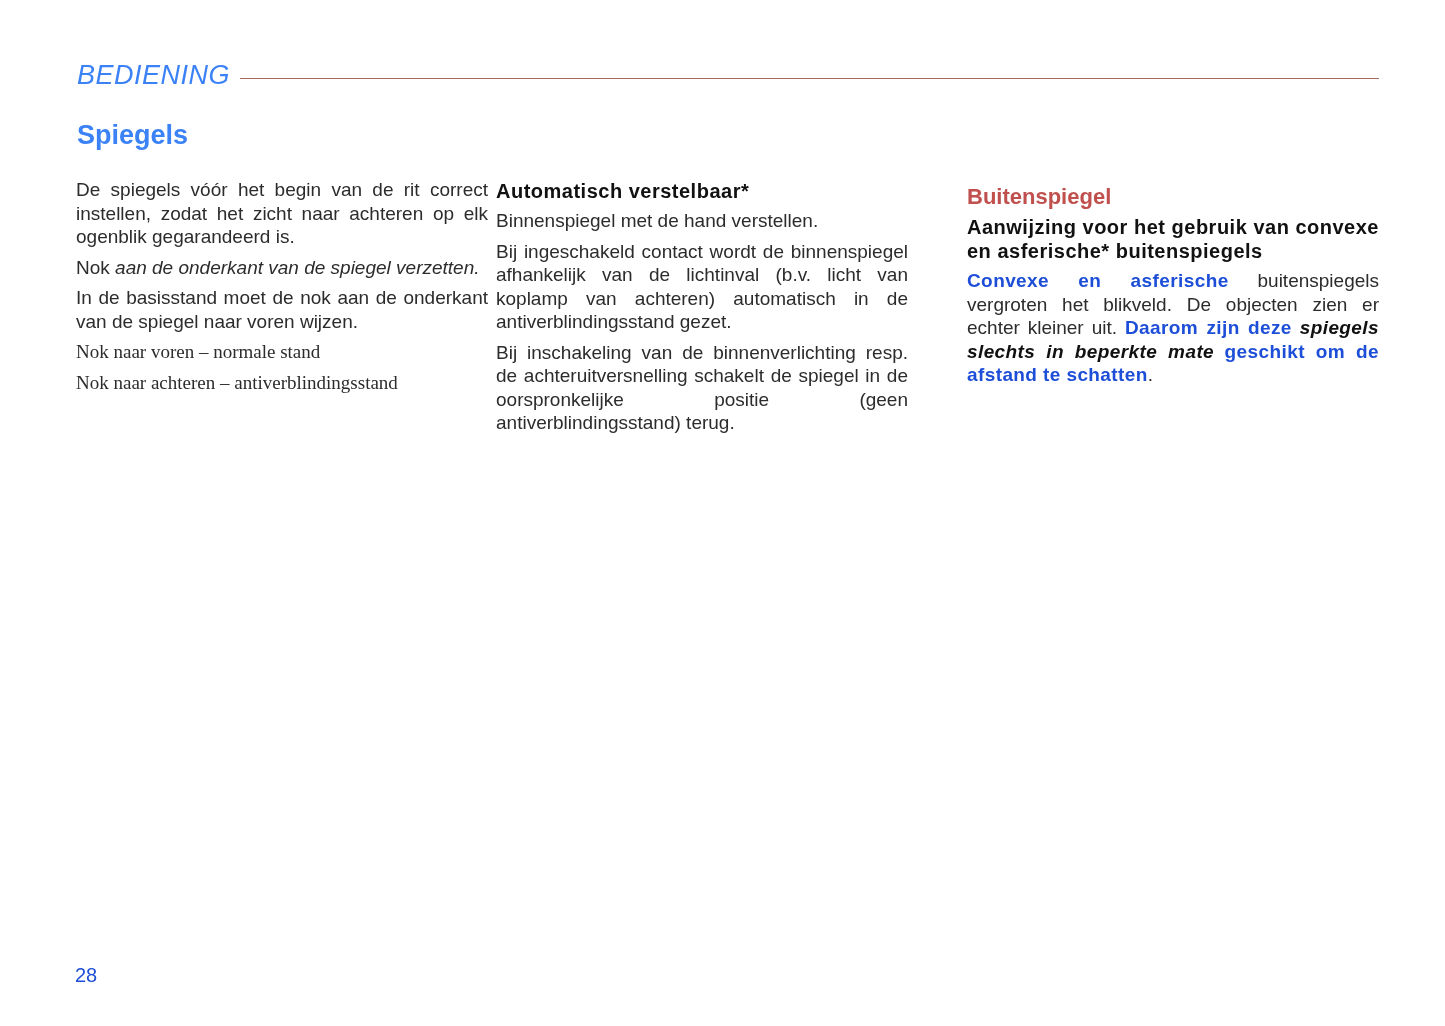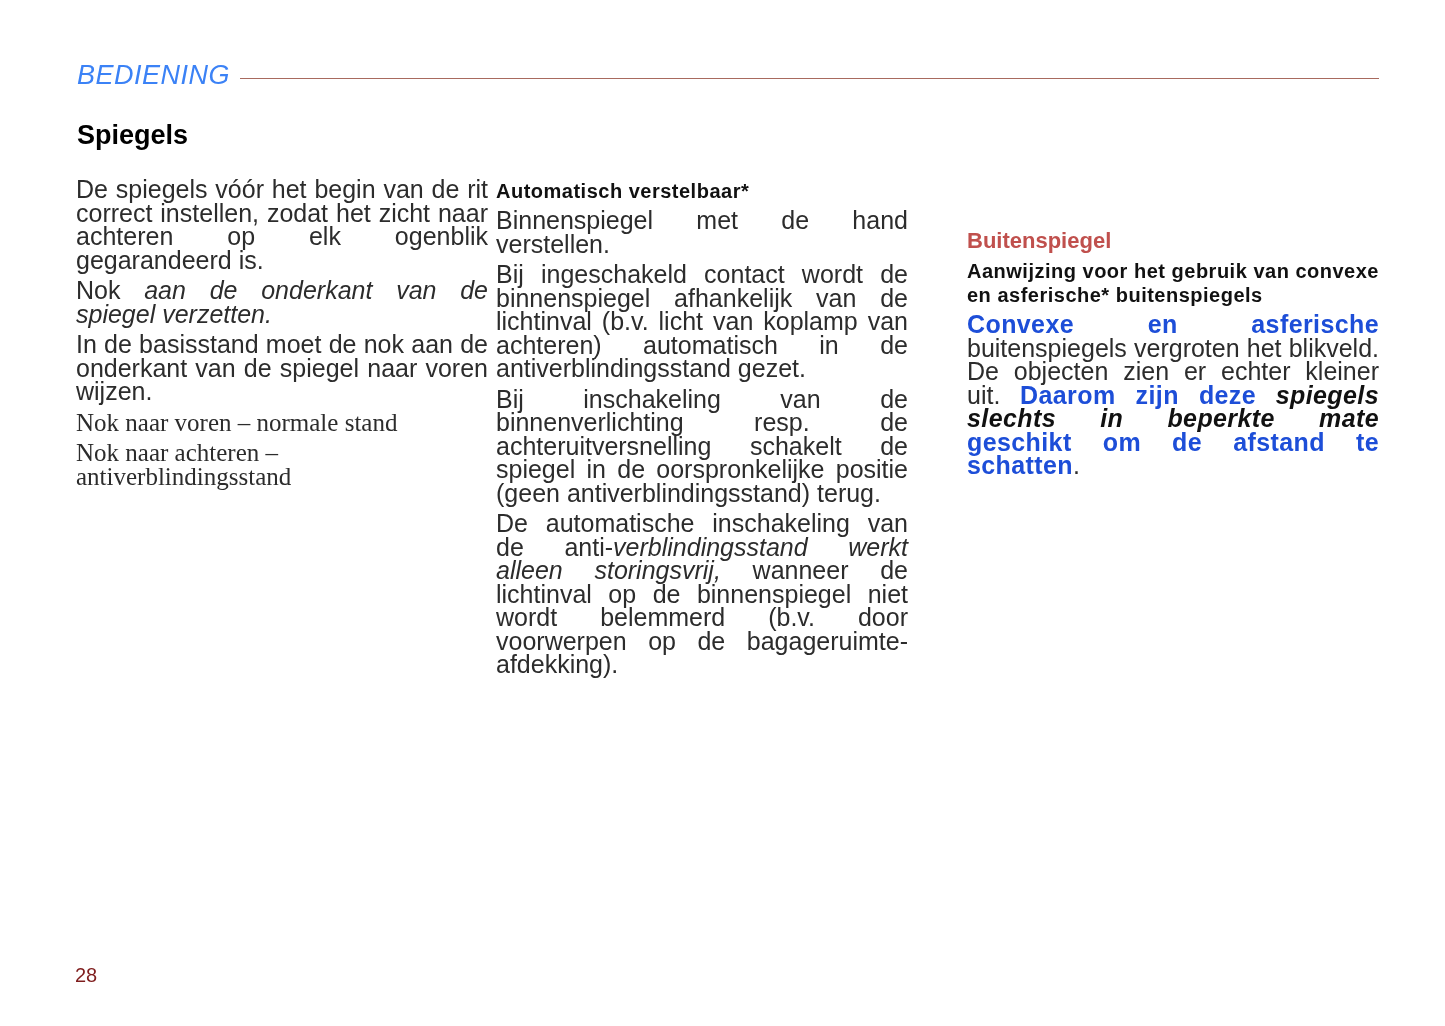--- a/index.html
+++ b/index.html
@@ -1,34 +1,34 @@
 <!DOCTYPE html>
 <html><head>
 <meta charset="utf-8">
 <style>
   html, body { margin: 0; padding: 0; background: #ffffff; }
   body { width: 1445px; height: 1026px; position: relative; overflow: hidden;
          font-family: "Liberation Sans", "DejaVu Sans", sans-serif; color: #2a2a2a; }
   .header { position: absolute; left: 77px; top: 58px; width: 1302px; height: 34px; display: flex; align-items: center; }
   .header-title { font-size: 27px; font-style: italic; font-weight: 400; color: #3b82f6; letter-spacing: 0.5px; white-space: nowrap; }
   .header-rule { flex: 1; height: 1px; background: #a86a5e; margin-left: 10px; margin-top: 6px; }
-  .page-title { position: absolute; left: 77px; top: 120px; font-size: 27px; font-weight: 700; color: #000000; margin: 0; }
+  .page-title { position: absolute; left: 77px; top: 120px; font-size: 27px; font-weight: 700; color: #3b82f6; margin: 0; }
   .col { position: absolute; top: 178px; width: 412px; }
   .col1 { left: 76px; }
   .col2 { left: 496px; }
-  .col3 { left: 967px; margin-top: 44px; }
-  p { margin: 0 0 7px 0; font-size: 25px; line-height: 23.5px; text-align: justify; font-weight: 300; color: #2c2c2c; }
+  .col3 { left: 967px; }
+  p { margin: 0 0 7px 0; font-size: 19px; line-height: 23.5px; text-align: justify; font-weight: 300; color: #2c2c2c; }
   p.left { text-align: left; font-family: Liberation Serif, serif; }
   h2.section { font-size: 22px; font-weight: 700; color: #c0504d; margin: 6px 0 6px 0; line-height: 26px; }
   h3.sub { font-size: 20px; font-weight: 700; color: #111; margin: 2px 0 6px 0; line-height: 23px; letter-spacing: 0.5px; }
   h3.sub.just { text-align: justify; line-height: 23.5px; }
   .i { font-style: italic; }
   .b { font-weight: 700; color: #1d4ed8; letter-spacing: 0.4px; }
   .bi { font-weight: 700; font-style: italic; color: #111; letter-spacing: 0.4px; }
-  .page-number { position: absolute; left: 75px; top: 964px; font-size: 20px; color: #7f1d1d; }
+  .page-number { position: absolute; left: 75px; top: 964px; font-size: 20px; color: #1d4ed8; }
 </style>
 </head>
 <body>
 
 <div class="header">
   <span class="header-title">BEDIENING</span>
   <span class="header-rule"></span>
 </div>
 
 <h1 class="page-title">Spiegels</h1>
@@ -39,21 +39,20 @@
   <p>In de basisstand moet de nok aan de onderkant van de spiegel naar voren wijzen.</p>
   <p class="left">Nok naar voren – normale stand</p>
   <p class="left">Nok naar achteren – antiverblindingsstand</p>
 </div>
 
 <div class="col col2">
   <h3 class="sub">Automatisch verstelbaar*</h3>
   <p>Binnenspiegel met de hand verstellen.</p>
   <p>Bij ingeschakeld contact wordt de binnenspiegel afhankelijk van de lichtinval (b.v. licht van koplamp van achteren) automatisch in de antiverblindingsstand gezet.</p>
   <p>Bij inschakeling van de binnenverlichting resp. de achteruitversnelling schakelt de spiegel in de oorspronkelijke positie (geen antiverblindingsstand) terug.</p>
-  <p><span>De automatische inschakeling van de anti</span><span>-</span><span class="i">verblindingsstand werkt alleen storingsvrij,</span><span> wanneer de lichtinval op de binnenspiegel niet wordt belemmerd (b.v. door voorwerpen op de bagageruimte-afdekking).</span></p>
 </div>
 
 <div class="col col3">
   <h2 class="section">Buitenspiegel</h2>
   <h3 class="sub just">Aanwijzing voor het gebruik van convexe en asferische* buitenspiegels</h3>
   <p><span class="b">Convexe en asferische</span><span> buitenspiegels vergroten het blikveld. De objecten zien er echter kleiner uit. </span><span class="b">Daarom zijn deze</span> <span class="bi">spiegels slechts in beperkte mate</span> <span class="b">geschikt om de afstand te schatten</span><span>.</span></p>
 </div>
 
 <div class="page-number">28</div>
 

